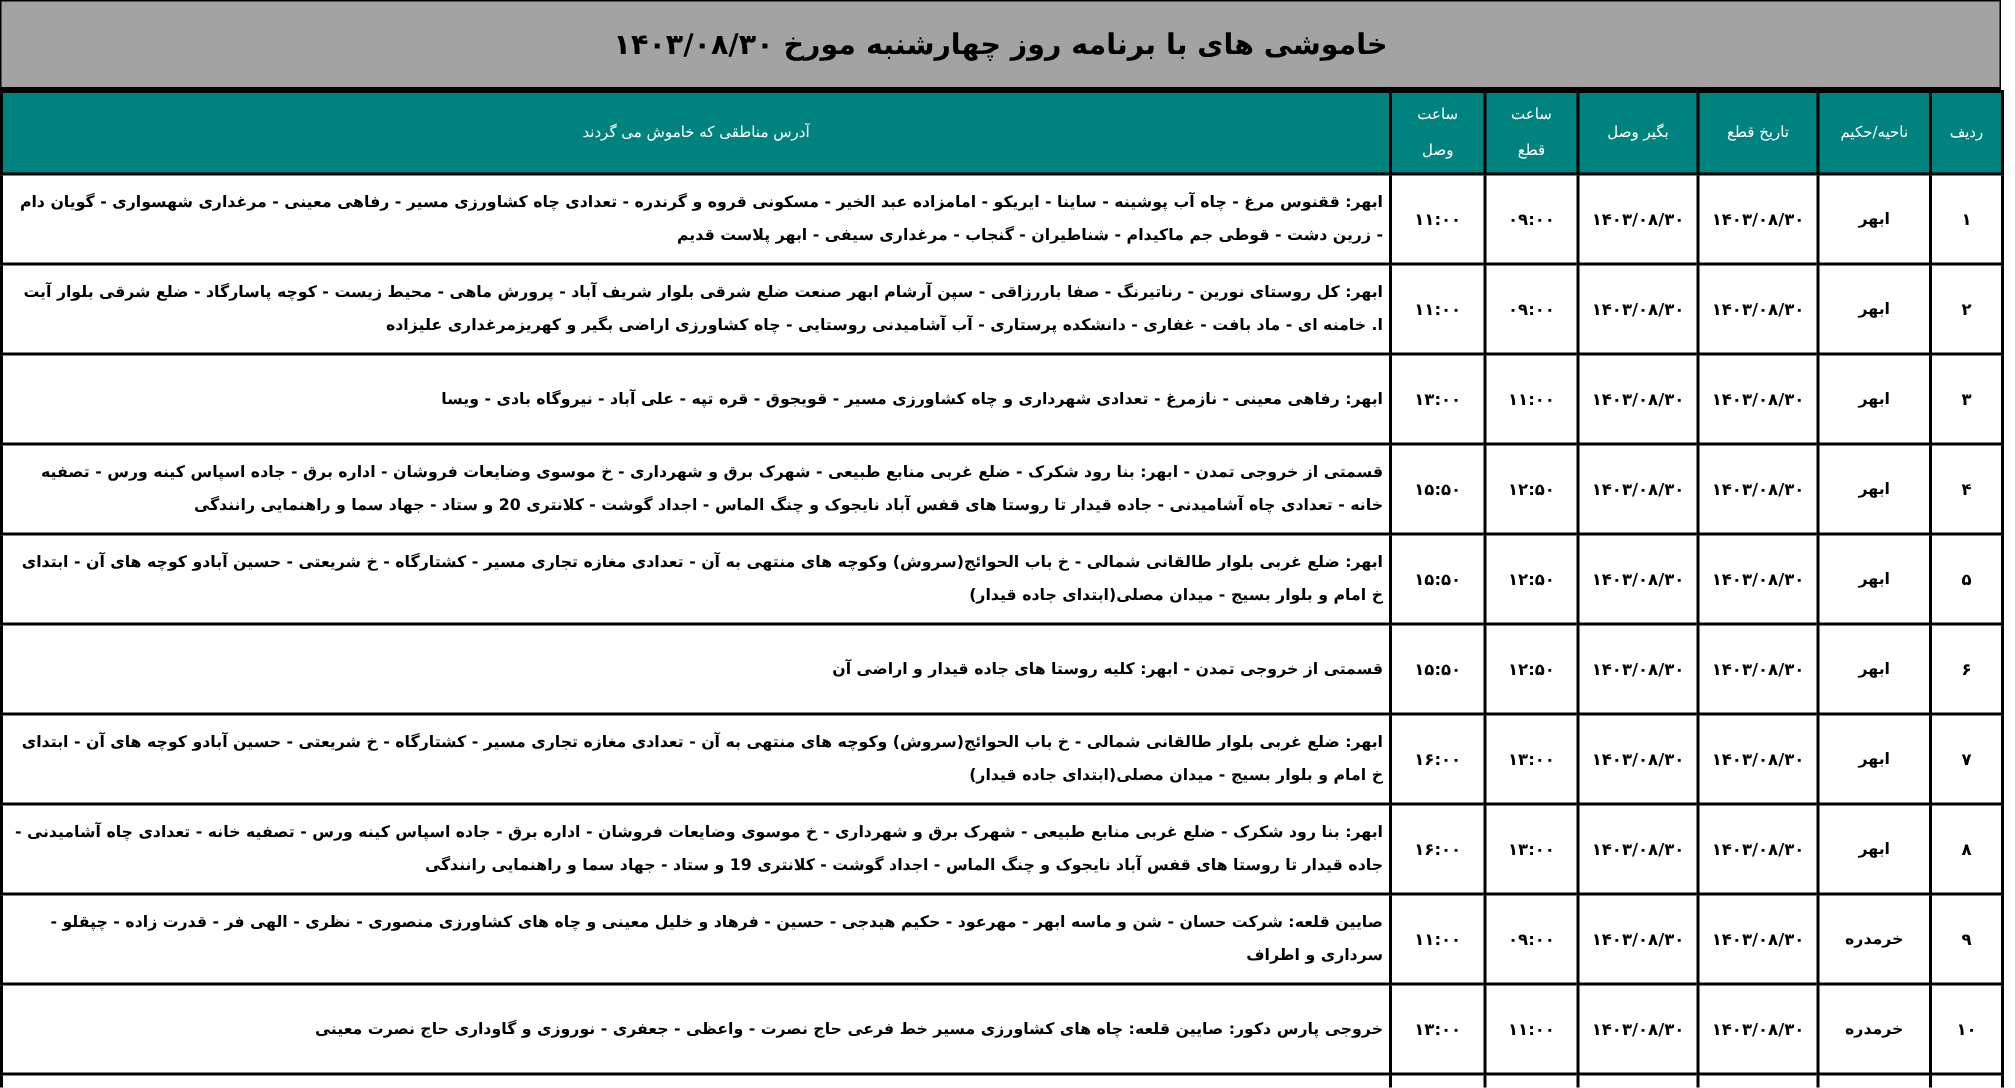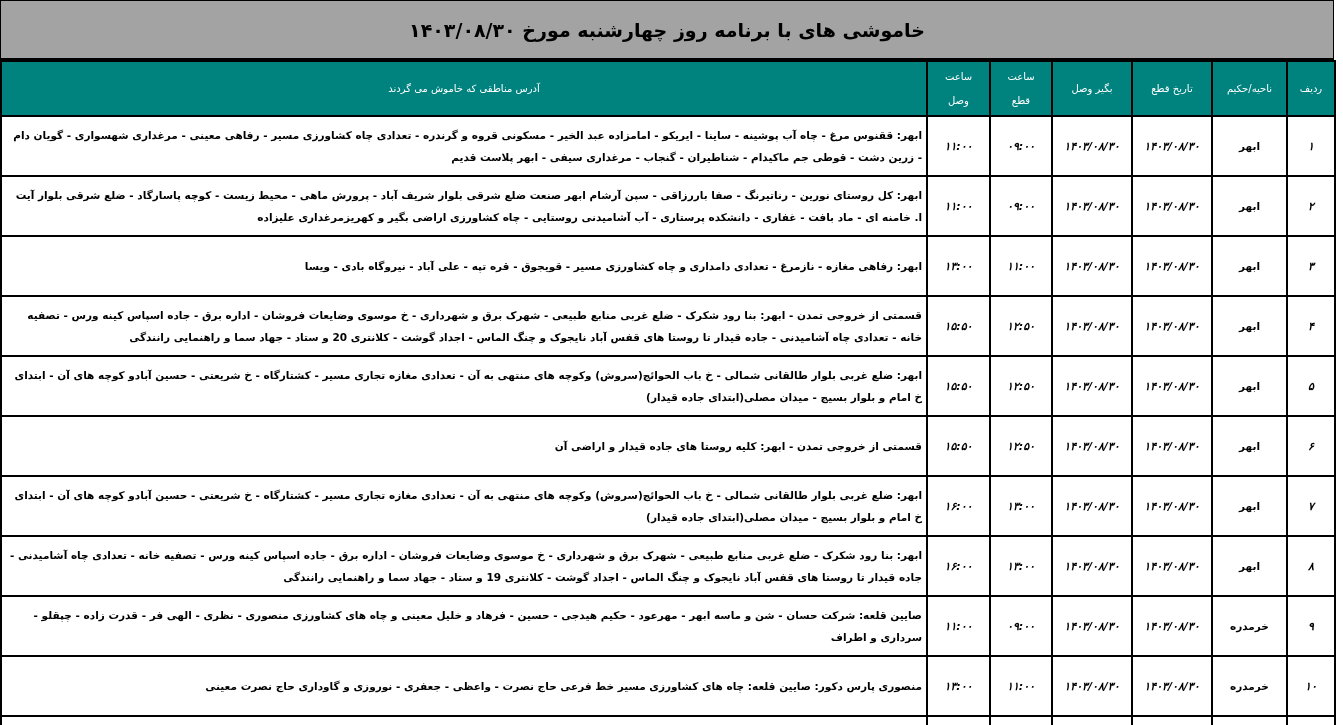--- a/index.html
+++ b/index.html
@@ -9,21 +9,21 @@
       height:60px; background:#a3a3a3; border:1px solid #000; border-bottom:2px solid #000;
       box-sizing:border-box; display:flex; align-items:center; justify-content:center;
       direction:rtl; font-weight:bold; font-size:19px; color:#000;
     }
     table { border-collapse:collapse; table-layout:fixed; width:1334px; direction:rtl; }
     th, td { border:2px solid #000; box-sizing:border-box; padding:0 4px; }
     th { background:#00827f; color:#ffffff; font-weight:normal; font-size:10px; height:55px; line-height:24px; text-align:center; }
     th.addr { text-align:center;margin-left:17px; }
     td { height:60px; font-size:10.5px; font-weight:bold; color:#000; text-align:center; vertical-align:middle; }
     td.addr { text-align:right; line-height:22px; padding:0 4px 0 4px;margin-top:28px; }
-    td.num { font-size:11px;font-style:italic; }
+    td.num { font-size:11px; }
     tr.partial td { height:20px; }
   </style>
 </head>
 <body>
 
 <div class="sheet">
   <div class="title-bar">خاموشی های با برنامه روز چهارشنبه  مورخ ۱۴۰۳/۰۸/۳۰</div>
   <table>
     <colgroup>
       <col style="width:48px">
@@ -64,21 +64,21 @@
         <td class="num">۱۱:۰۰</td>
         <td class="addr">ابهر: کل روستای نورین - رناتیرنگ - صفا باررزاقی - سپن آرشام ابهر صنعت ضلع شرقی بلوار شریف آباد - پرورش ماهی - محیط زیست - کوچه پاسارگاد - ضلع شرقی بلوار آیت ا. خامنه ای - ماد بافت - غفاری - دانشکده پرستاری - آب آشامیدنی روستایی - چاه کشاورزی اراضی بگیر و کهریزمرغداری علیزاده</td>
       </tr>
       <tr>
         <td class="num">۳</td>
         <td>ابهر</td>
         <td class="num">۱۴۰۳/۰۸/۳۰</td>
         <td class="num">۱۴۰۳/۰۸/۳۰</td>
         <td class="num">۱۱:۰۰</td>
         <td class="num">۱۳:۰۰</td>
-        <td class="addr">ابهر: رفاهی مغازه - نازمرغ - تعدادی دامداری و چاه کشاورزی مسیر - قویجوق - قره تپه - علی آباد - نیروگاه بادی - ویسا</td>
+        <td class="addr">ابهر: رفاهی معینی - نازمرغ - تعدادی شهرداری و چاه کشاورزی مسیر - قویجوق - قره تپه - علی آباد - نیروگاه بادی - ویسا</td>
       </tr>
       <tr>
         <td class="num">۴</td>
         <td>ابهر</td>
         <td class="num">۱۴۰۳/۰۸/۳۰</td>
         <td class="num">۱۴۰۳/۰۸/۳۰</td>
         <td class="num">۱۲:۵۰</td>
         <td class="num">۱۵:۵۰</td>
         <td class="addr">قسمتی از خروجی تمدن - ابهر: بنا رود شکرک - ضلع غربی منابع طبیعی - شهرک برق و شهرداری - خ موسوی وضایعات فروشان - اداره برق - جاده اسپاس کینه ورس - تصفیه خانه - تعدادی چاه آشامیدنی - جاده قیدار تا روستا های قفس آباد نایجوک و چنگ الماس - اجداد گوشت - کلانتری 20 و ستاد - جهاد سما و راهنمایی رانندگی</td>
       </tr>
@@ -127,21 +127,21 @@
         <td class="num">۱۱:۰۰</td>
         <td class="addr">صایین قلعه: شرکت حسان - شن و ماسه ابهر - مهرعود - حکیم هیدجی - حسین - فرهاد و خلیل معینی و چاه های کشاورزی منصوری - نظری - الهی فر - قدرت زاده - چپقلو - سرداری و اطراف</td>
       </tr>
       <tr>
         <td class="num">۱۰</td>
         <td>خرمدره</td>
         <td class="num">۱۴۰۳/۰۸/۳۰</td>
         <td class="num">۱۴۰۳/۰۸/۳۰</td>
         <td class="num">۱۱:۰۰</td>
         <td class="num">۱۳:۰۰</td>
-        <td class="addr">منصوری پارس دکور: صایین قلعه: چاه های کشاورزی مسیر خط فرعی حاج نصرت - واعظی - جعفری - نوروزی  و گاوداری حاج نصرت معینی</td>
+        <td class="addr">خروجی پارس دکور: صایین قلعه: چاه های کشاورزی مسیر خط فرعی حاج نصرت - واعظی - جعفری - نوروزی  و گاوداری حاج نصرت معینی</td>
       </tr>
       <tr class="partial">
         <td></td>
         <td></td>
         <td></td>
         <td></td>
         <td></td>
         <td></td>
         <td></td>
       </tr>

